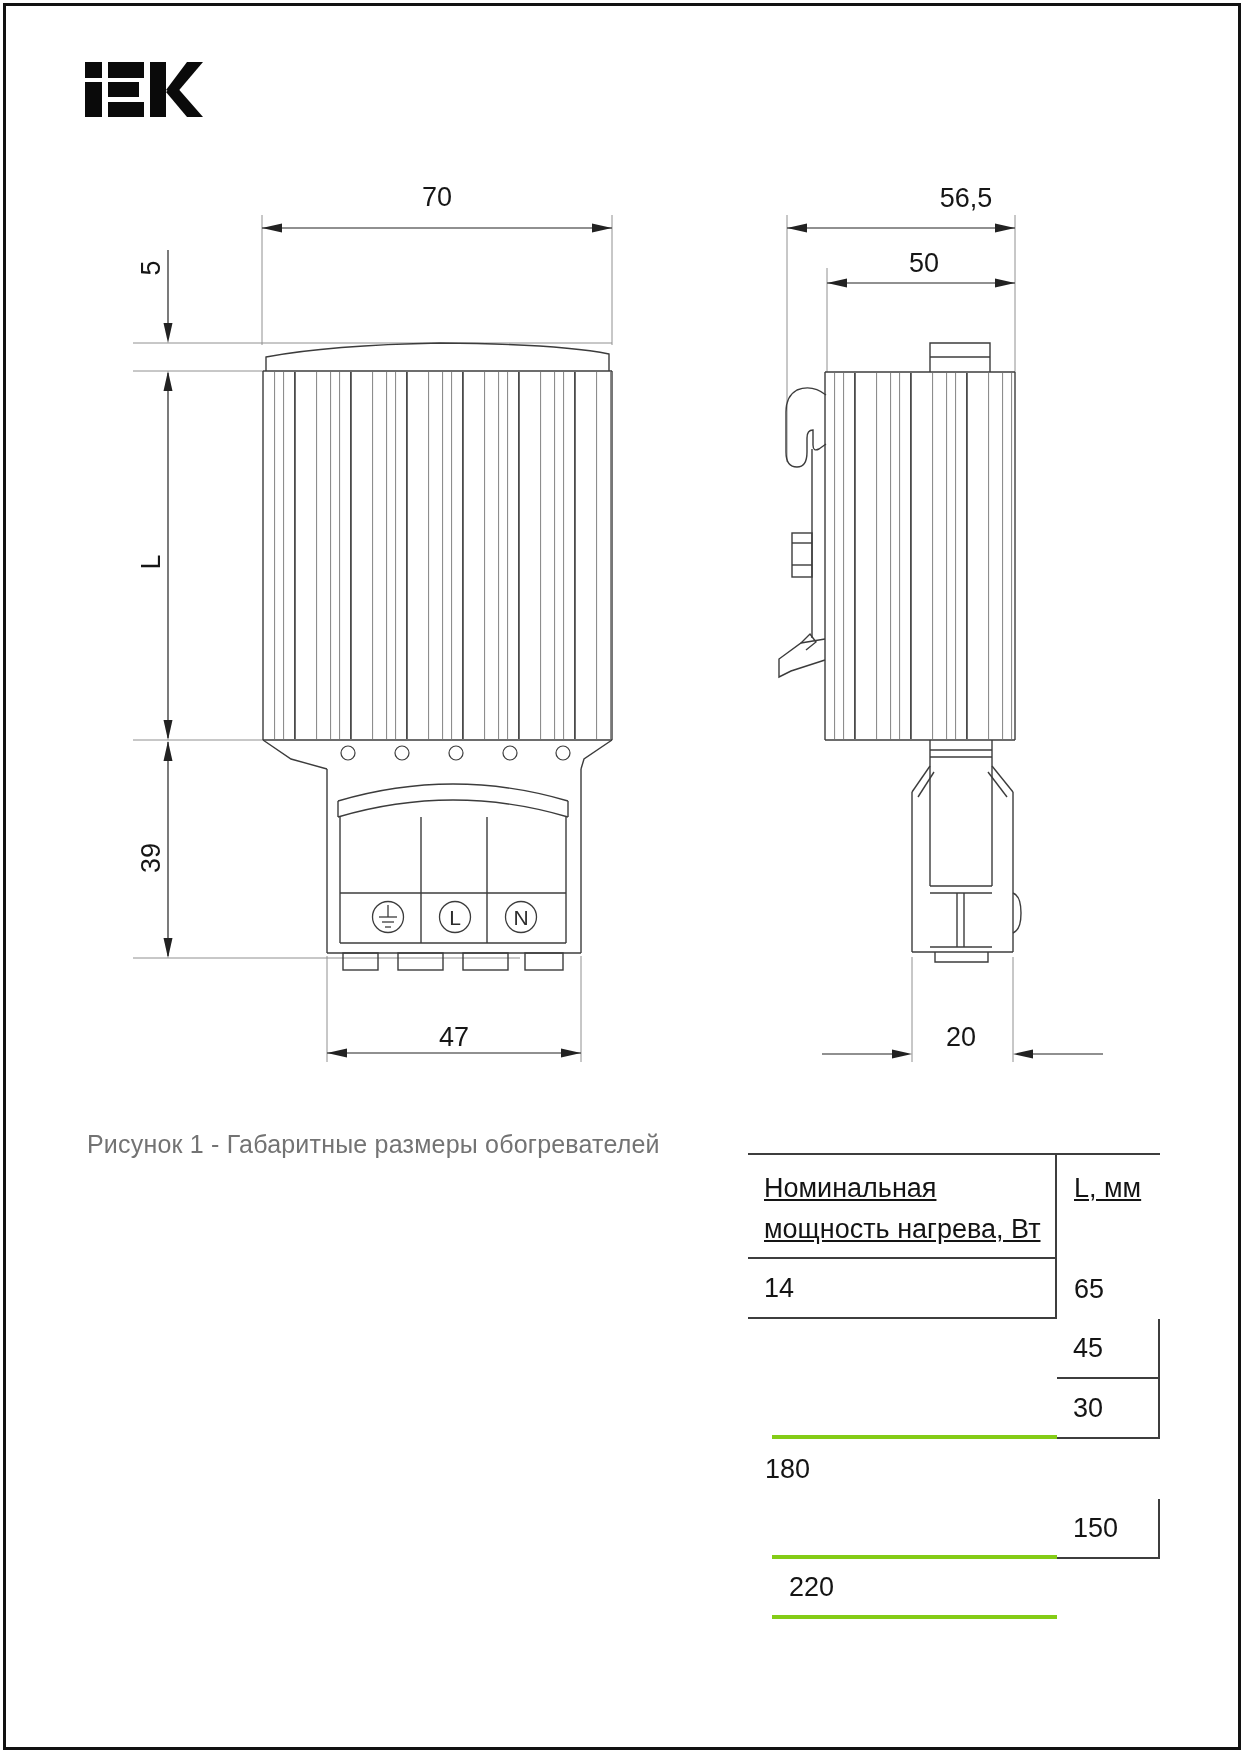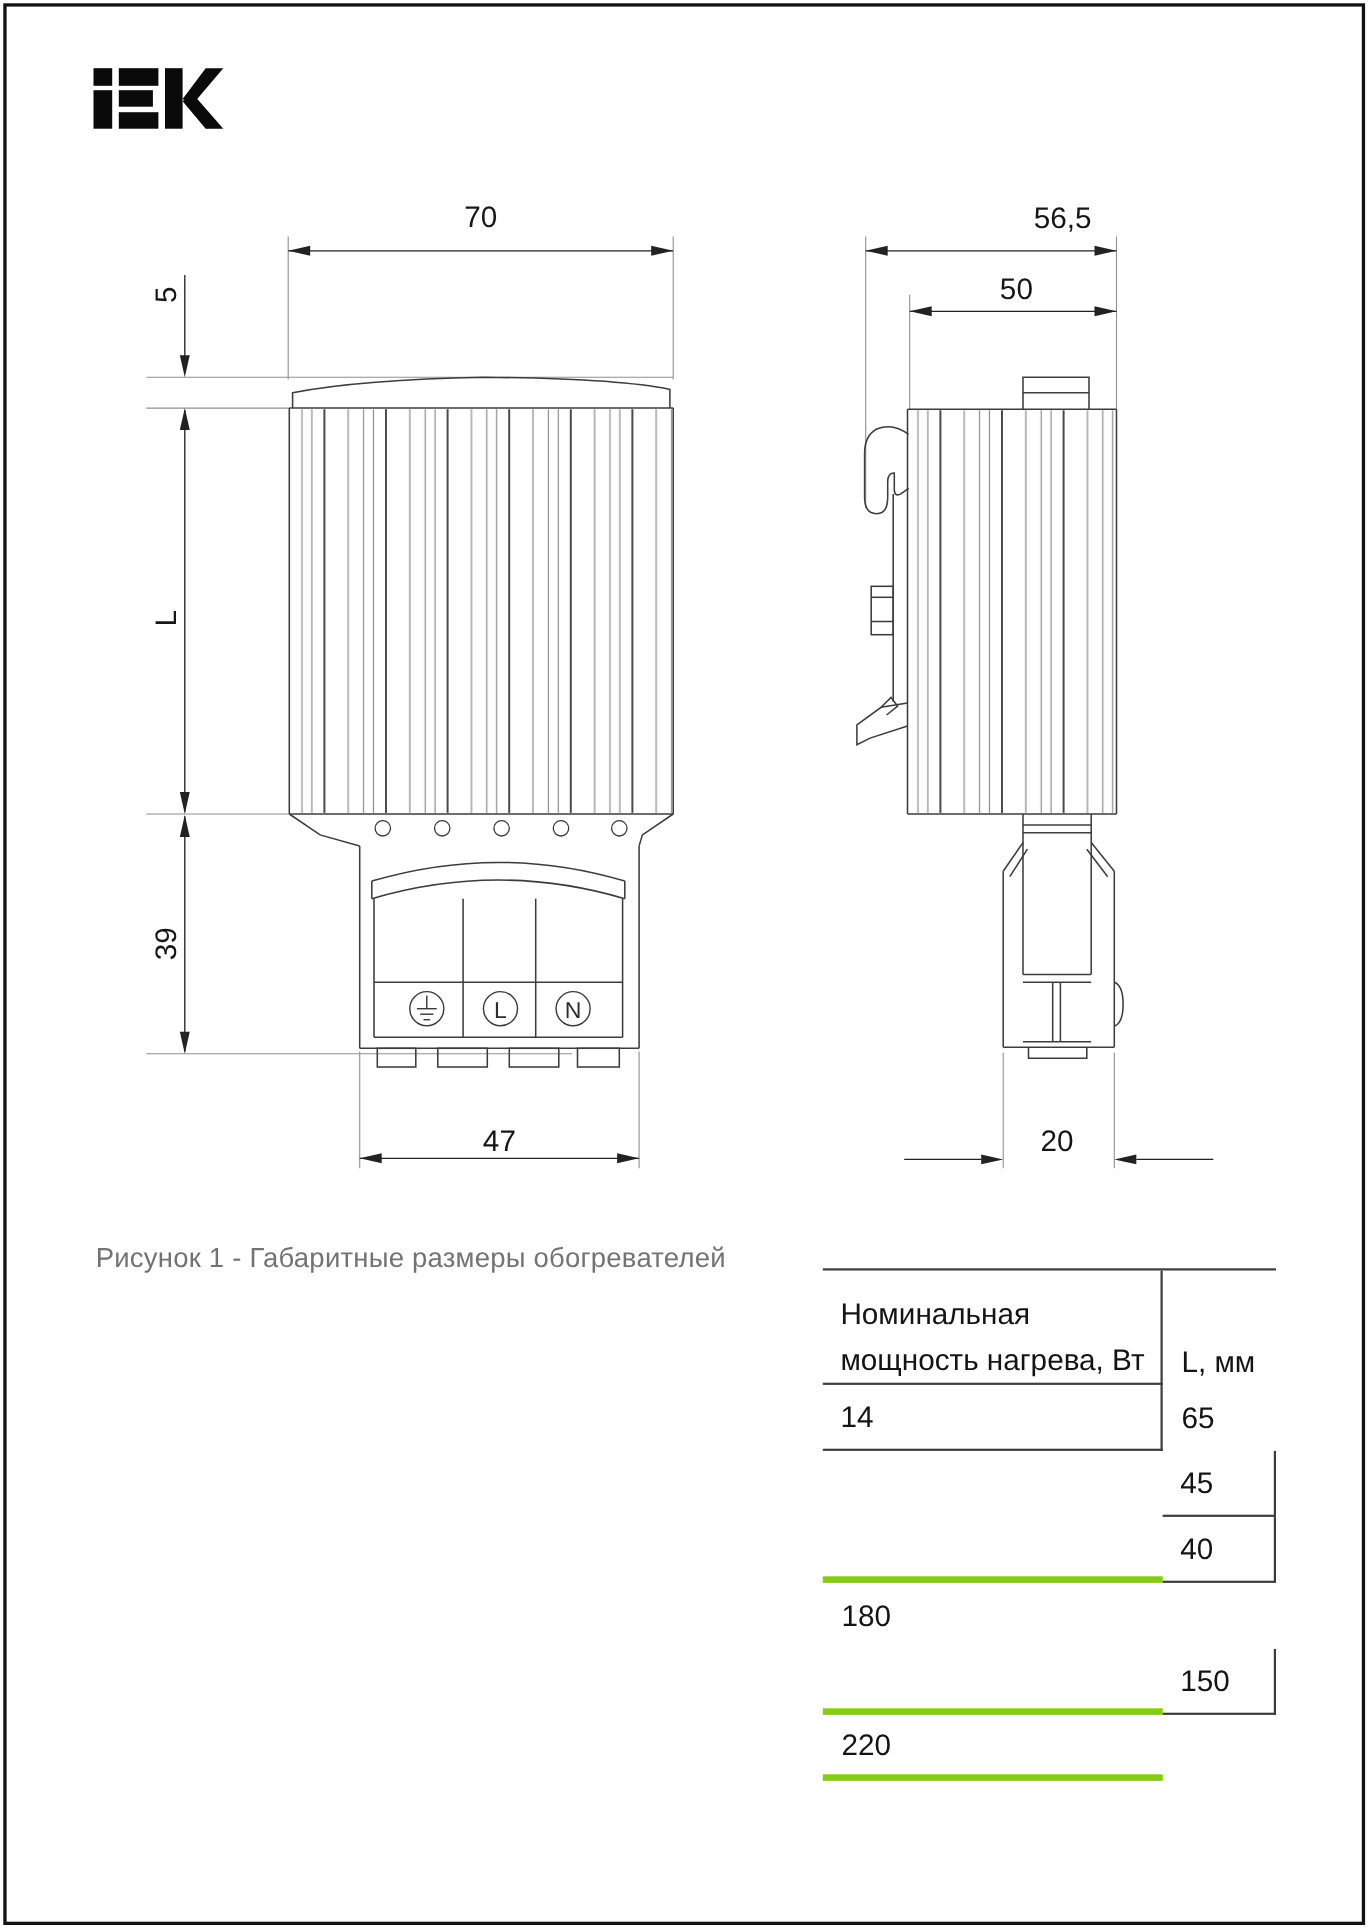--- a/index.html
+++ b/index.html
@@ -36,22 +36,22 @@
     width: 412px;
     display: grid;
     grid-template-columns: 309px 103px;
     grid-template-rows: 104px repeat(7, 60px);
     border-top: 2px solid #3d3d3d;
     font-size: 27px; color: #141414;
   }
   #dim-table .cell { display: flex; align-items: center; padding-left: 16px; }
   #dim-table .c1 { border-right: 2px solid #3d3d3d; border-bottom: 2px solid #3d3d3d; }
   #dim-table .c2 { padding-left: 17px; }
-  #dim-table .c2.sep { border-bottom: 6px solid #84cc16; }
-  #dim-table .hdr { align-items: flex-end; padding-top: 30px; line-height: 41px; }
+  #dim-table .c2.sep { border-bottom: 4px solid #84cc16; margin-left: 24px; }
+  #dim-table .hdr { align-items: flex-start; padding-top: 13px; line-height: 41px; text-decoration: underline; }
   #dim-table .hdr .hl { display: block; }
 </style>
 </head>
 <body>
 
 <div id="page">
   <div id="frame"></div>
 
   <svg id="drawing" width="1244" height="1753" viewBox="0 0 1244 1753">
     <defs>
@@ -245,21 +245,21 @@
     <div class="cell hdr c2">L, мм</div>
 
     <div class="cell c1">14</div>
     <div class="cell c2">65</div>
 
     <div class="cell c2"></div>
 
     <div class="cell c1">45</div>
     <div class="cell c2 sep"></div>
 
-    <div class="cell c1">40</div>
+    <div class="cell c1">30</div>
     <div class="cell c2">180</div>
 
     <div class="cell c2"></div>
 
     <div class="cell c2 sep"></div>
 
     <div class="cell c1">150</div>
     <div class="cell c2 sep">220</div>
   </div>
 </div>

